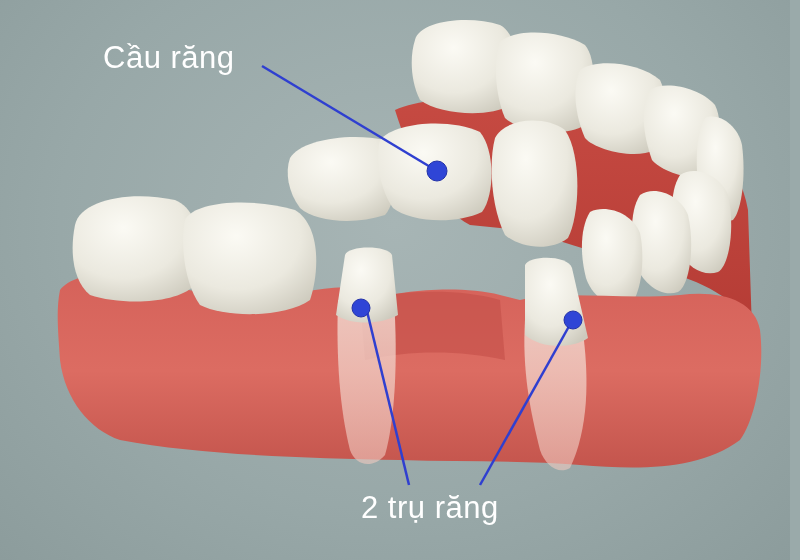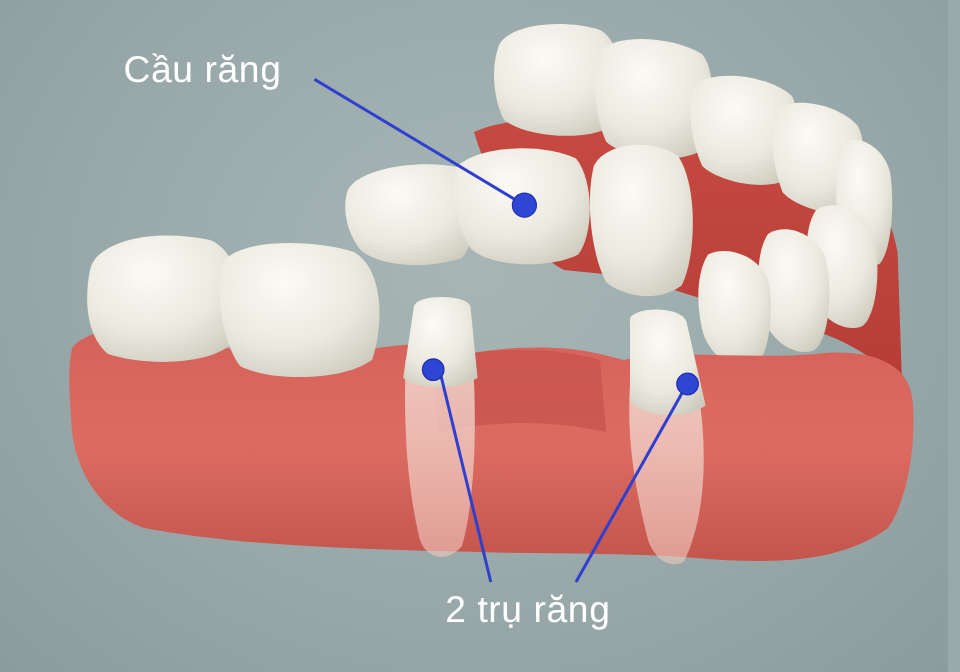--- a/index.html
+++ b/index.html
@@ -1,21 +1,21 @@
 <!DOCTYPE html>
 <html><head>
 <meta charset="utf-8">
 <style>
   html, body { margin: 0; padding: 0; }
   body { width: 800px; height: 560px; overflow: hidden; background: #9aaaaa; font-family: "Liberation Sans", sans-serif; }
   .stage { position: relative; width: 790px; height: 560px; background: radial-gradient(ellipse at 50% 40%, #a7b5b5 0%, #98a8a8 60%, #8c9c9c 100%); }
   svg.art { position: absolute; left: 0; top: 0; }
   .label { position: absolute; color: #ffffff; font-size: 31px; letter-spacing: 0.5px; white-space: nowrap; }
   .label-bridge { left: 103px; top: 40px; }
-  .label-abutments { left: 371px; top: 490px; }
+  .label-abutments { left: 361px; top: 490px; }
 </style>
 </head>
 <body>
 
 <div class="stage">
   <svg class="art" width="800" height="560" viewBox="0 0 800 560">
     <defs>
       <linearGradient id="gum" x1="0" y1="0" x2="0" y2="1">
         <stop offset="0" stop-color="#d5625a"></stop>
         <stop offset="0.5" stop-color="#dc6c62"></stop>

